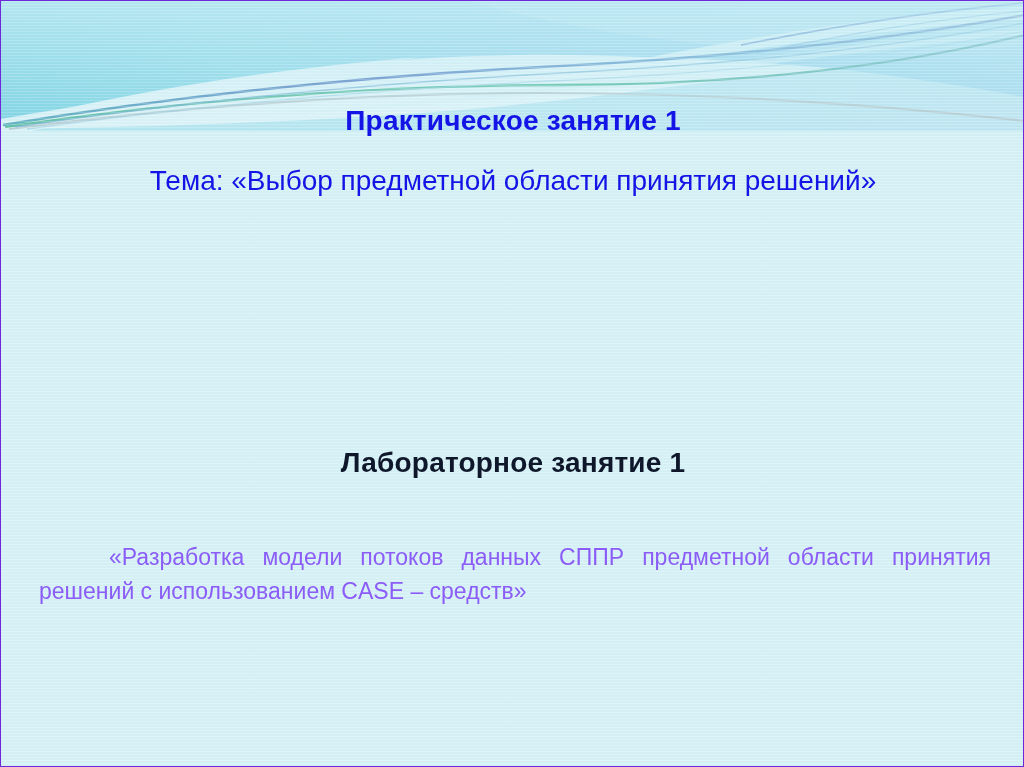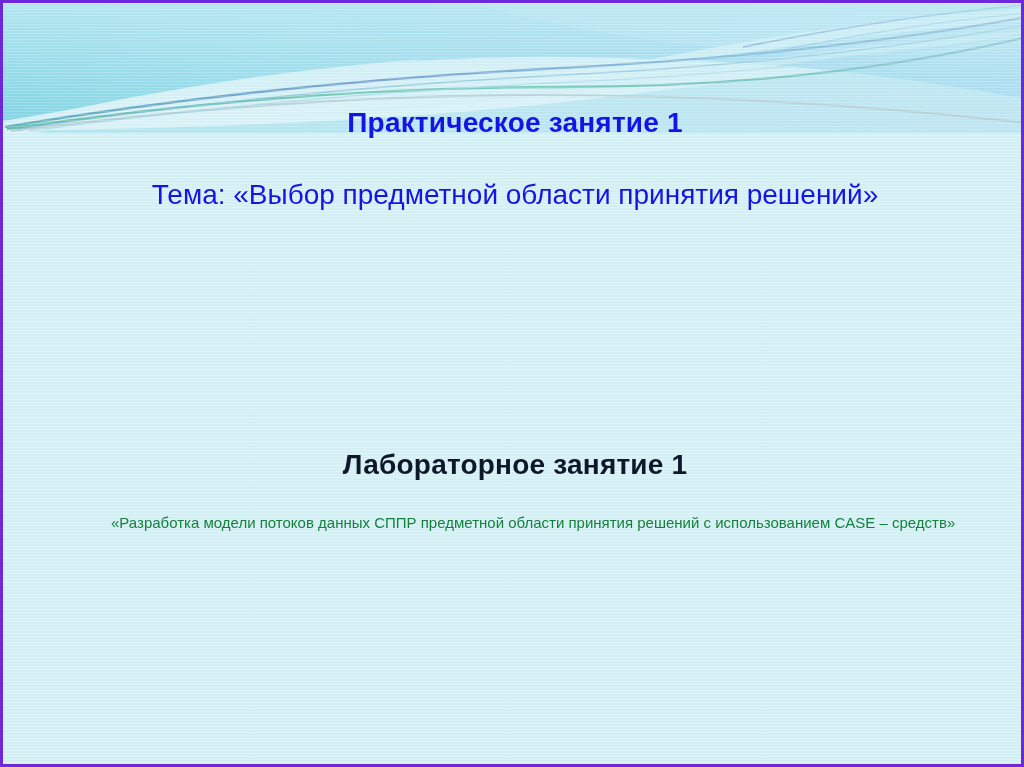--- a/index.html
+++ b/index.html
@@ -9,21 +9,21 @@
     background: #ffffff;
   }
   .slide {
     position: relative;
     width: 1024px;
     height: 767px;
     overflow: hidden;
     background: #d6f2f7;
     font-family: "Liberation Sans", "DejaVu Sans", sans-serif;
     box-sizing: border-box;
-    border: 3px solid #6d28d9;
+    border: 1px solid #6d28d9;
   }
   
   .slide-texture {
     position: absolute;
     inset: 0;
     pointer-events: none;
     background-image: repeating-linear-gradient(
         to bottom,
         rgba(255,255,255,0.16) 0px,
         rgba(255,255,255,0.16) 1px,
@@ -75,41 +75,40 @@
   .subtitle-practical {
     position: absolute;
     top: 163px;
     left: 0;
     width: 1024px;
     text-align: center;
     font-size: 28px;
     font-weight: normal;
     color: #1414e6;
     line-height: 1.2;
-    margin-top: 12px;
   }
   .title-lab {
     position: absolute;
     top: 446px;
     left: 0;
     width: 1024px;
     text-align: center;
     font-size: 28px;
     font-weight: bold;
     color: #0f172a;
     letter-spacing: 0.2px;
     line-height: 1.15;
   }
   .body-lab {
     position: absolute;
-    top: 509px;
+    top: 539px;
     left: 38px;
     width: 952px;
-    font-size: 15px;
-    color: #15803d;
+    font-size: 23px;
+    color: #8b5cf6;
     text-align: justify;
     text-justify: inter-word;
     text-indent: 70px;
     line-height: 1.48;
   }
 </style>
 </head>
 <body>
 
 <div class="slide">

